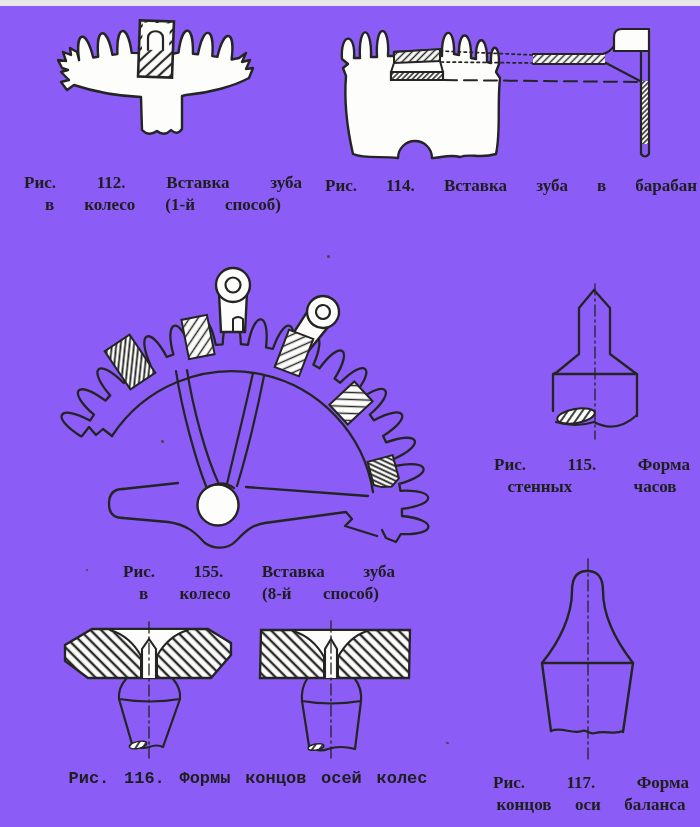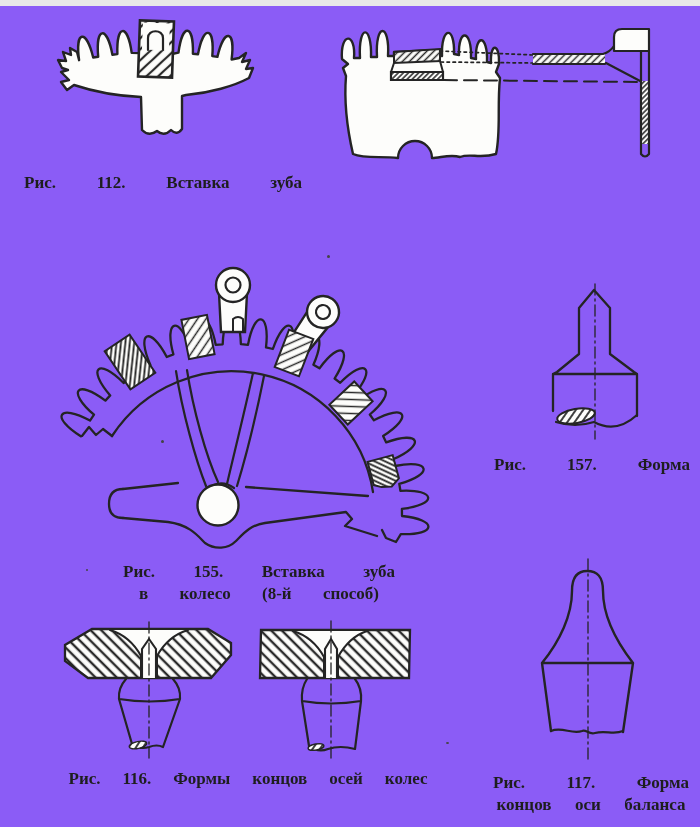--- a/index.html
+++ b/index.html
@@ -190,33 +190,38 @@
     <svg width="170" height="220" viewBox="0 0 170 220">
       <path class="ink" stroke-width="1.3" stroke-dasharray="11 4 2 4" d="M68,8 L68,212"></path>
       <path class="ink" stroke-width="2.4" d="M22,112 C40,90 52,64 52,40 C52,25 58,20 67,20 C77,20 83,25 83,40 C83,64 96,90 113,112
            M22,112 L113,112 M22,112 L31,180 M113,112 L103,181"></path>
       <path class="ink" stroke-width="2.2" d="M31,180 C42,175 52,184 62,180 C66,178 69,184 75,182 C85,179 94,184 103,180"></path>
     </svg>
   </div>
 
   <div class="cap" style="left:22px;top:166px;width:282px;">
     <span class="ln" style="width:278px;">Рис. 112. Вставка зуба</span>
-  </div>
-
+    <span class="ln" style="width:236px;">в колесо (1-й способ)</span>
+  </div>
+
+  <div class="cap" style="left:325px;top:169px;width:372px;">
+    <span class="ln" style="width:372px;">Рис. 114. Вставка зуба в барабан</span>
+  </div>
 
   <div class="cap" style="left:118px;top:555px;width:282px;">
     <span class="ln" style="width:272px;">Рис. 155. Вставка зуба</span>
     <span class="ln" style="width:240px;">в колесо (8-й способ)</span>
   </div>
 
   <div class="cap" style="left:487px;top:448px;width:210px;">
-    <span class="ln" style="width:196px;">Рис. 157. Форма</span>
-  </div>
-
-  <div class="cap" style="left:68px;top:762px;width:360px;">
+    <span class="ln" style="width:196px;">Рис. 115. Форма</span>
+    <span class="ln" style="width:169px;">стенных часов</span>
+  </div>
+
+  <div class="cap" style="left:68px;top:762px;width:360px;font-family:Liberation Mono, monospace;">
     <span class="ln" style="width:359px;">Рис. 116. Формы концов осей колес</span>
   </div>
 
   <div class="cap" style="left:491px;top:766px;width:200px;">
     <span class="ln" style="width:196px;">Рис. 117. Форма</span>
     <span class="ln" style="width:189px;">концов оси баланса</span>
   </div>
 
   <div class="speck" style="left:327px;top:249px;width:3px;height:3px;"></div>
   <div class="speck" style="left:446px;top:736px;width:3px;height:2px;"></div>

